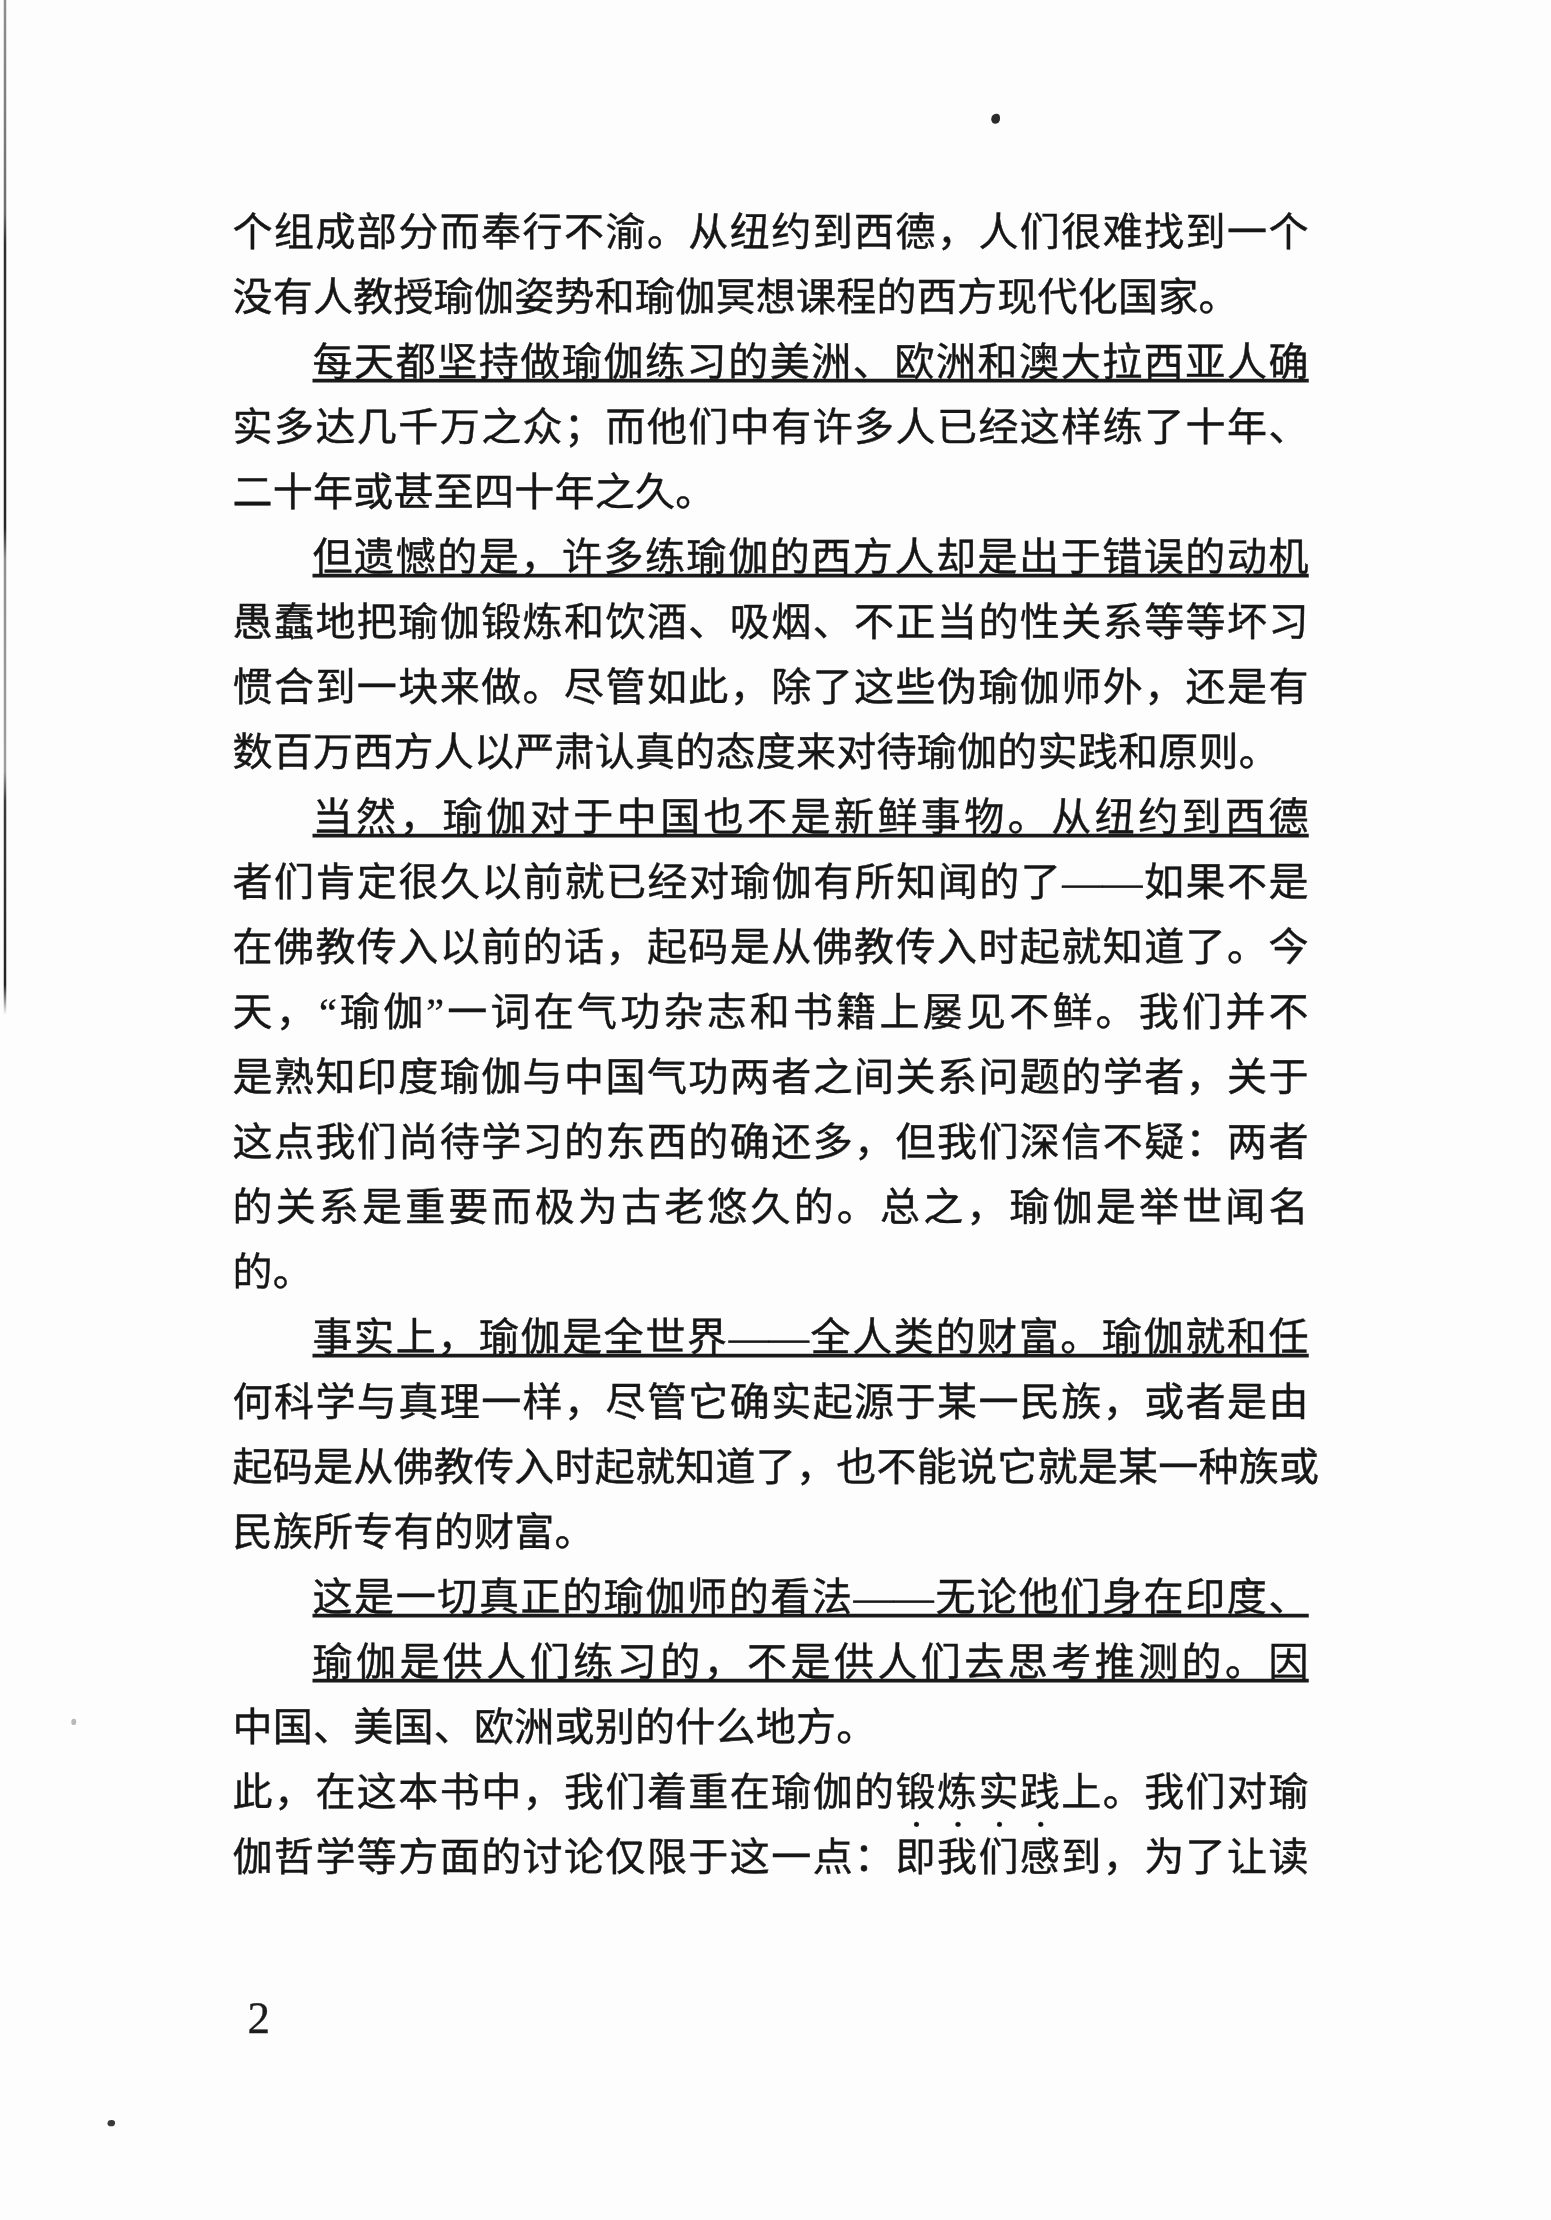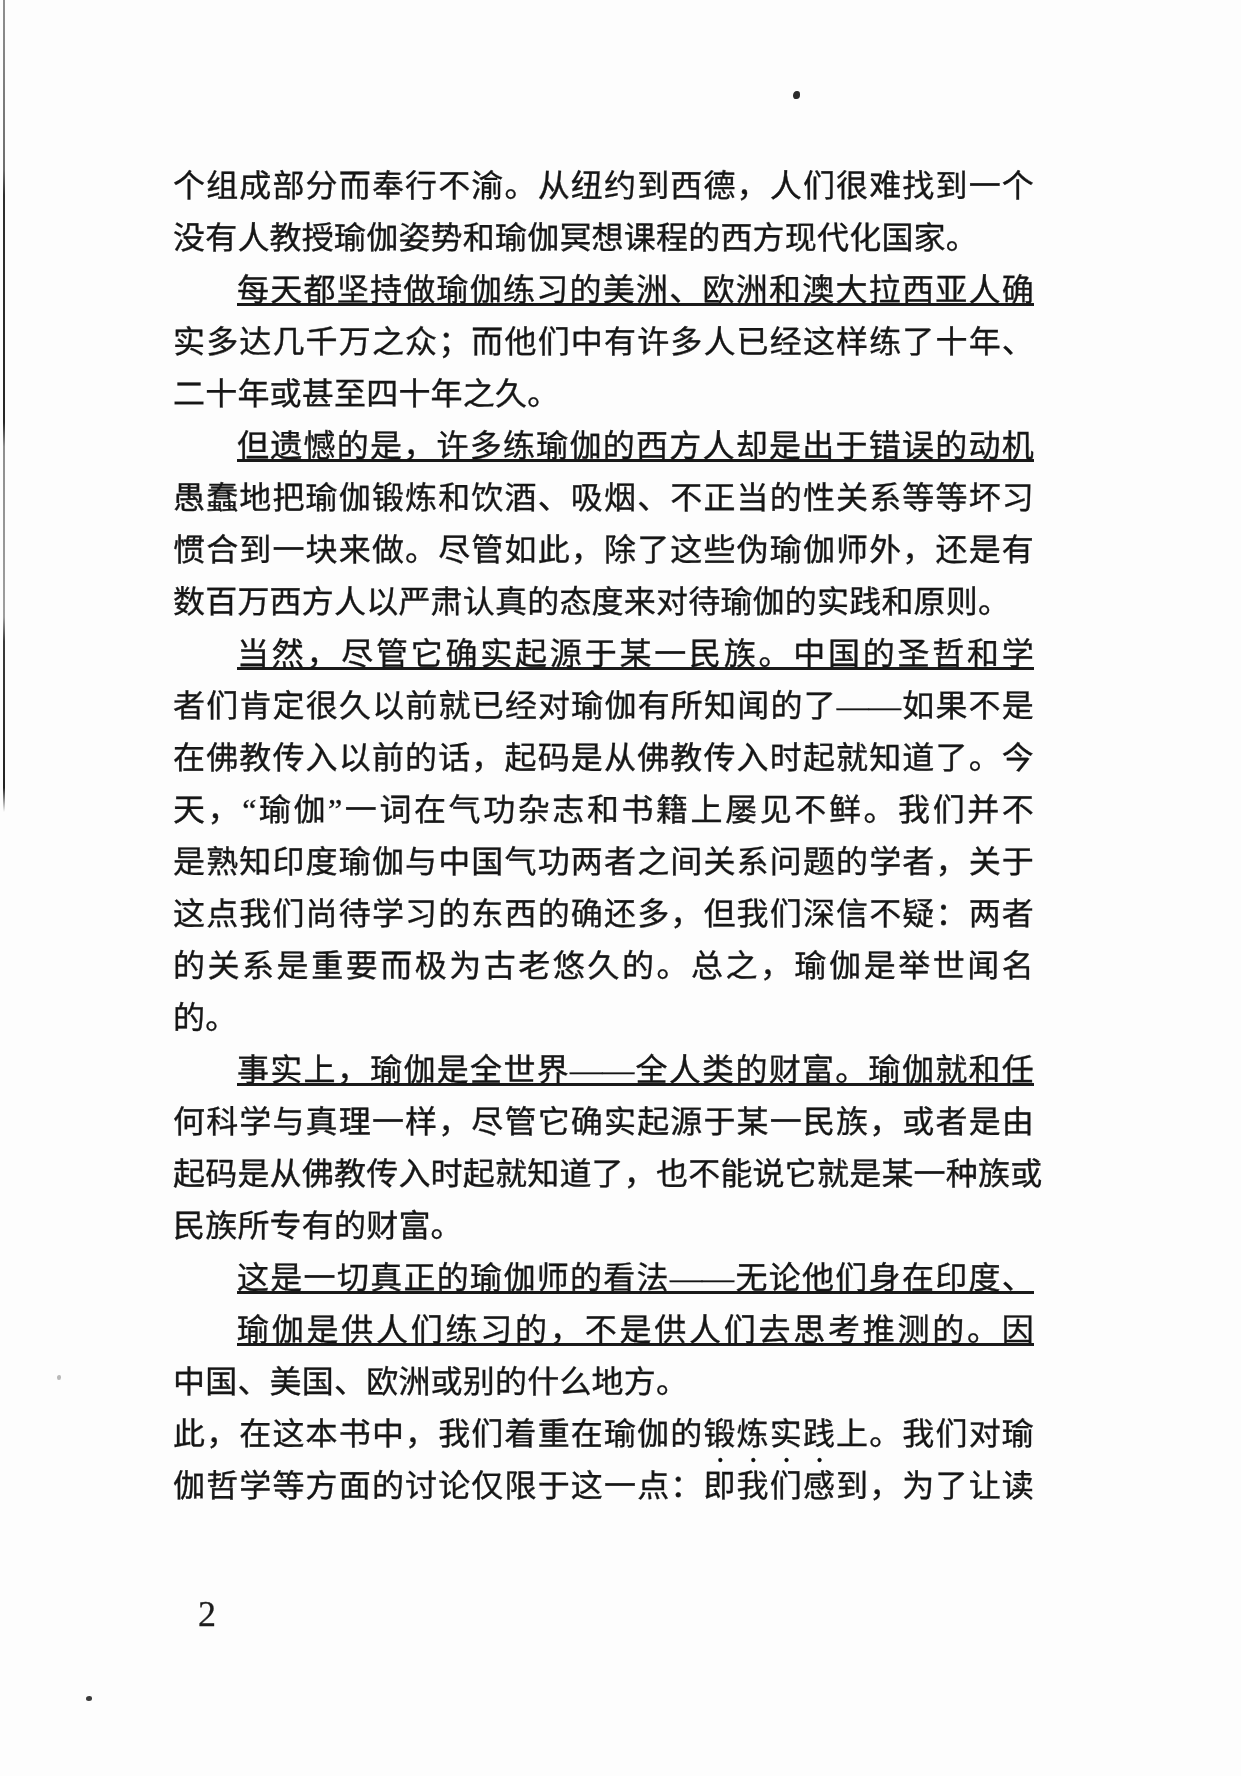--- a/index.html
+++ b/index.html
@@ -10,21 +10,21 @@
   }
   .page{
     position:relative;
     width:1241px;height:1776px;
     background:#fdfdfd;
     overflow:hidden;
   }
   
   .text-block{
     position:absolute;
-    left:173px;top:160px;width:861px;
+    left:186px;top:160px;width:861px;
     color:#161616;
   }
   .line{
     height:52px;
     line-height:52px;
     font-size:32px;
     white-space:nowrap;
     letter-spacing:0.2px;
     -webkit-text-stroke:0.35px #1a1a1a;
   }
@@ -76,21 +76,21 @@
   <main class="text-block" id="text-block">
       <div class="line just"><span>个组成部分而奉行不渝。从纽约到西德，人们很难找到一个</span></div>
       <div class="line"><span>没有人教授瑜伽姿势和瑜伽冥想课程的西方现代化国家。</span></div>
       <div class="line ind just"><span>每天都坚持做瑜伽练习的美洲、欧洲和澳大拉西亚人确</span></div>
       <div class="line just"><span>实多达几千万之众；而他们中有许多人已经这样练了十年、</span></div>
       <div class="line"><span>二十年或甚至四十年之久。</span></div>
       <div class="line ind just"><span>但遗憾的是，许多练瑜伽的西方人却是出于错误的动机</span></div>
       <div class="line just"><span>愚蠢地把瑜伽锻炼和饮酒、吸烟、不正当的性关系等等坏习</span></div>
       <div class="line just"><span>惯合到一块来做。尽管如此，除了这些伪瑜伽师外，还是有</span></div>
       <div class="line"><span>数百万西方人以严肃认真的态度来对待瑜伽的实践和原则。</span></div>
-      <div class="line ind just"><span>当然，尽管它确实起源于某一民族。中国的圣哲和学</span></div>
+      <div class="line ind just"><span>当然，瑜伽对于中国也不是新鲜事物。从纽约到西德</span></div>
       <div class="line just"><span>者们肯定很久以前就已经对瑜伽有所知闻的了——如果不是</span></div>
       <div class="line just"><span>在佛教传入以前的话，起码是从佛教传入时起就知道了。今</span></div>
       <div class="line just"><span>天，“瑜伽”一词在气功杂志和书籍上屡见不鲜。我们并不</span></div>
       <div class="line just"><span>是熟知印度瑜伽与中国气功两者之间关系问题的学者，关于</span></div>
       <div class="line just"><span>这点我们尚待学习的东西的确还多，但我们深信不疑：两者</span></div>
       <div class="line just"><span>的关系是重要而极为古老悠久的。总之，瑜伽是举世闻名</span></div>
       <div class="line"><span>的。</span></div>
       <div class="line ind just"><span>事实上，瑜伽是全世界——全人类的财富。瑜伽就和任</span></div>
       <div class="line just"><span>何科学与真理一样，尽管它确实起源于某一民族，或者是由</span></div>
       <div class="line just"><span>起码是从佛教传入时起就知道了，也不能说它就是某一种族或</span></div>

